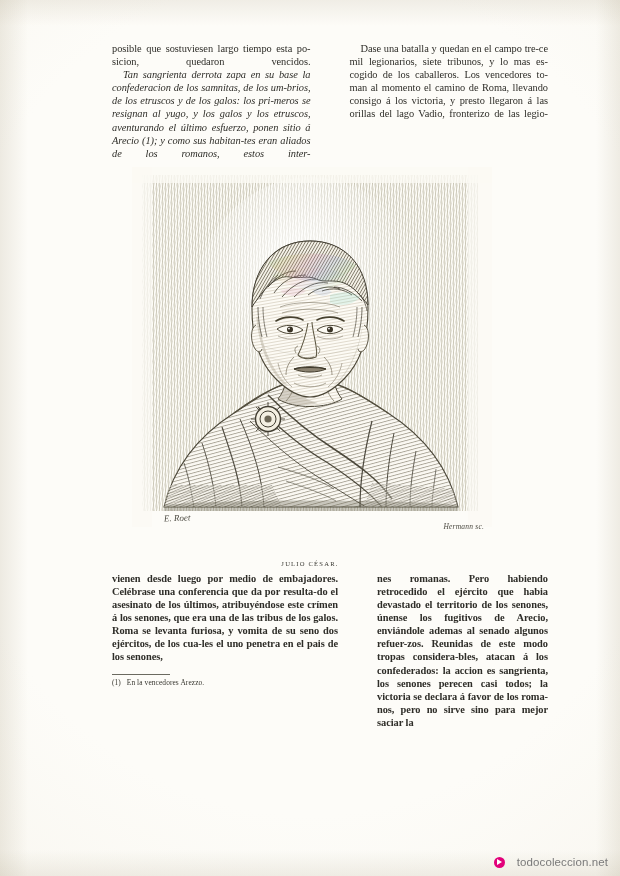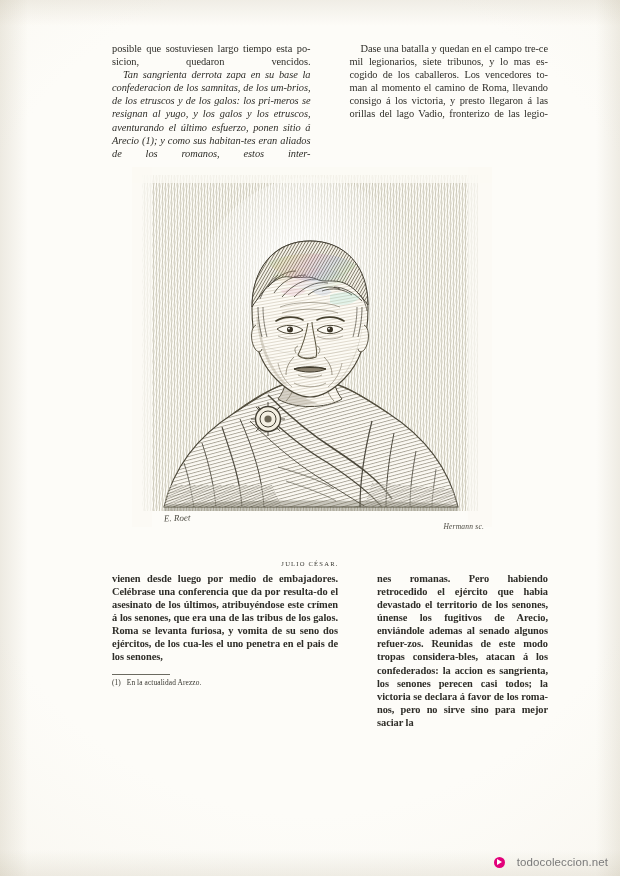--- a/index.html
+++ b/index.html
@@ -393,21 +393,21 @@
 
     <div class="plate-caption">Julio César.</div>
 
     <div class="cols">
       <div class="col left">
         <p class="tx last">vienen desde luego por medio de embajadores. Celébrase una conferencia que da por resulta-do el asesinato de los últimos, atribuyéndose este crímen á los senones, que era una de las tribus de los galos. Roma se levanta furiosa, y vomita de su seno dos ejércitos, de los cua-les el uno penetra en el pais de los senones,</p>
         <div class="footnote-wrap">
           <div class="footnote-rule"></div>
           <div class="footnote">
             <span>(1)</span>
-            &nbsp;&nbsp;<span>En la actualidad Arezzo.</span>
+            &nbsp;&nbsp;<span>En la vencedores Arezzo.</span>
           </div>
         </div>
       </div>
       <div class="col right">
         <p class="tx last">nes romanas. Pero habiendo retrocedido el ejército que habia devastado el territorio de los senones, únense los fugitivos de Arecio, enviándole ademas al senado algunos refuer-zos. Reunidas de este modo tropas considera-bles, atacan á los confederados: la accion es sangrienta, los senones perecen casi todos; la victoria se declara á favor de los roma-nos, pero no sirve sino para mejor saciar la</p>
       </div>
     </div>
 
   </div>
 

